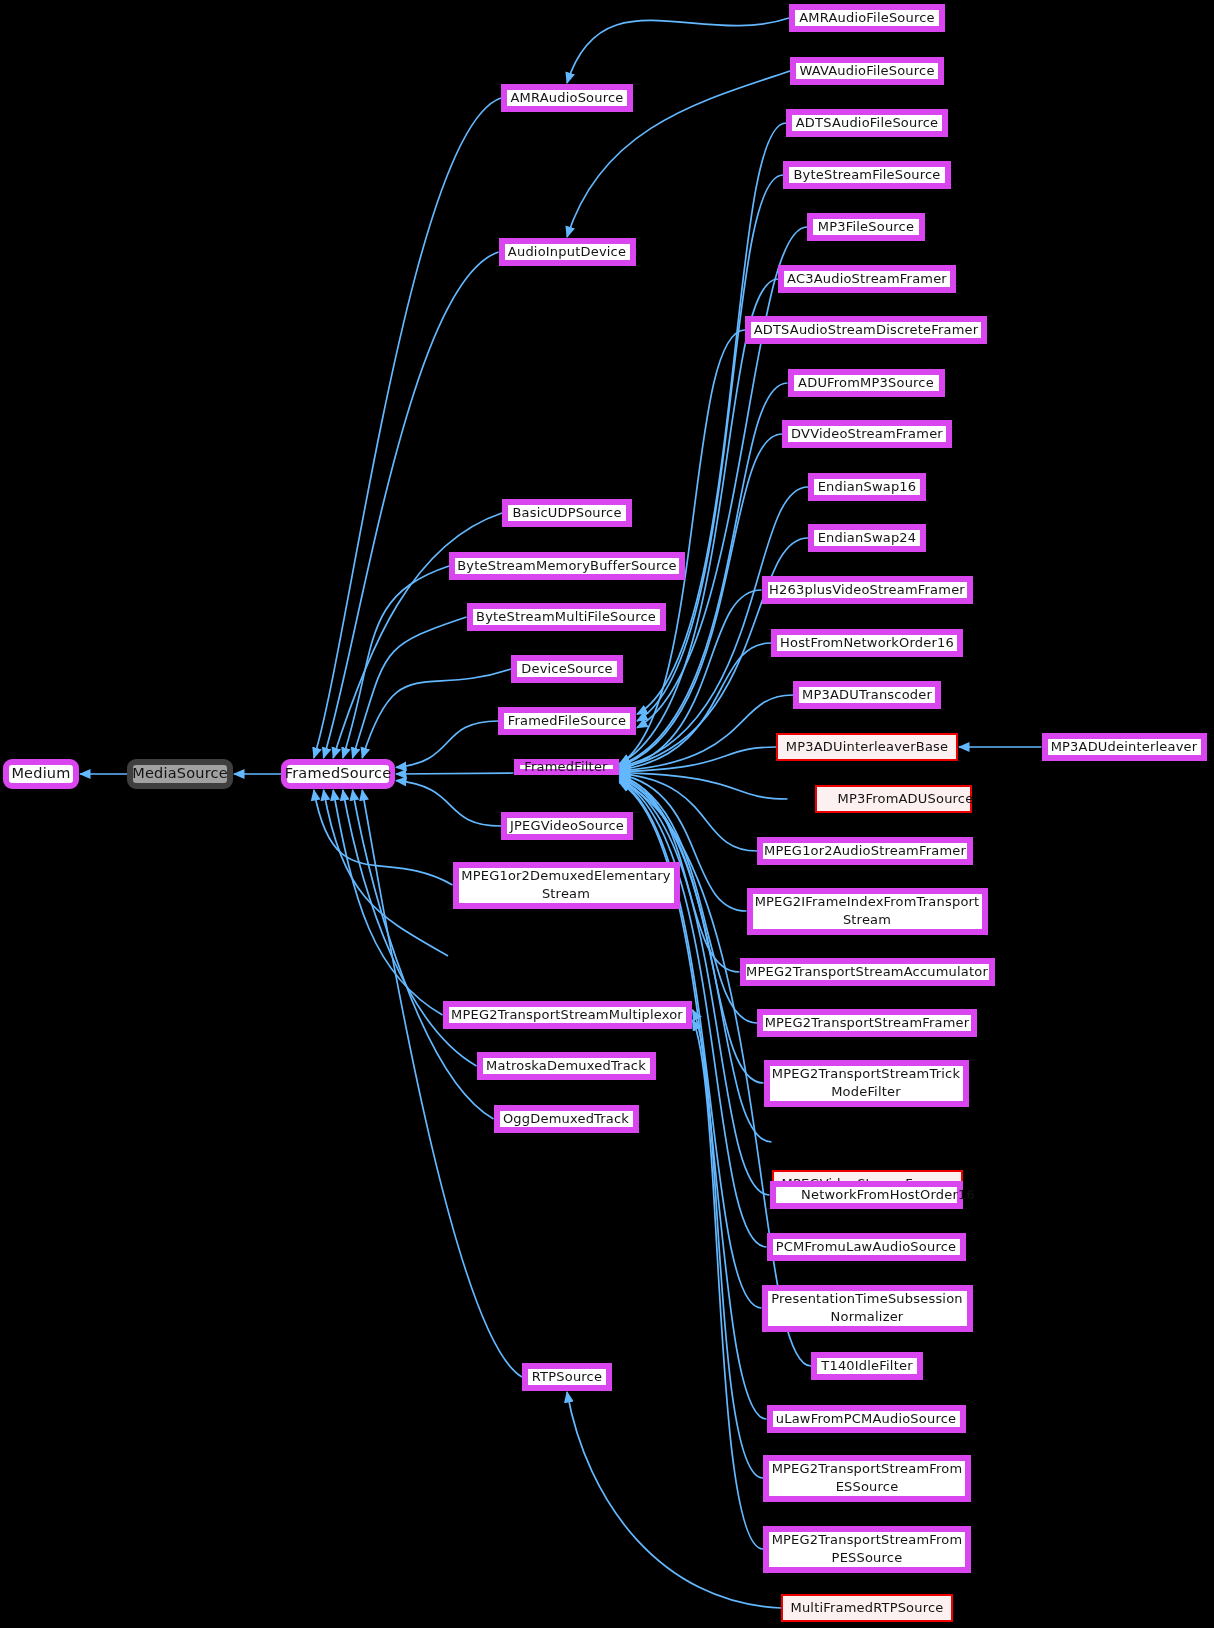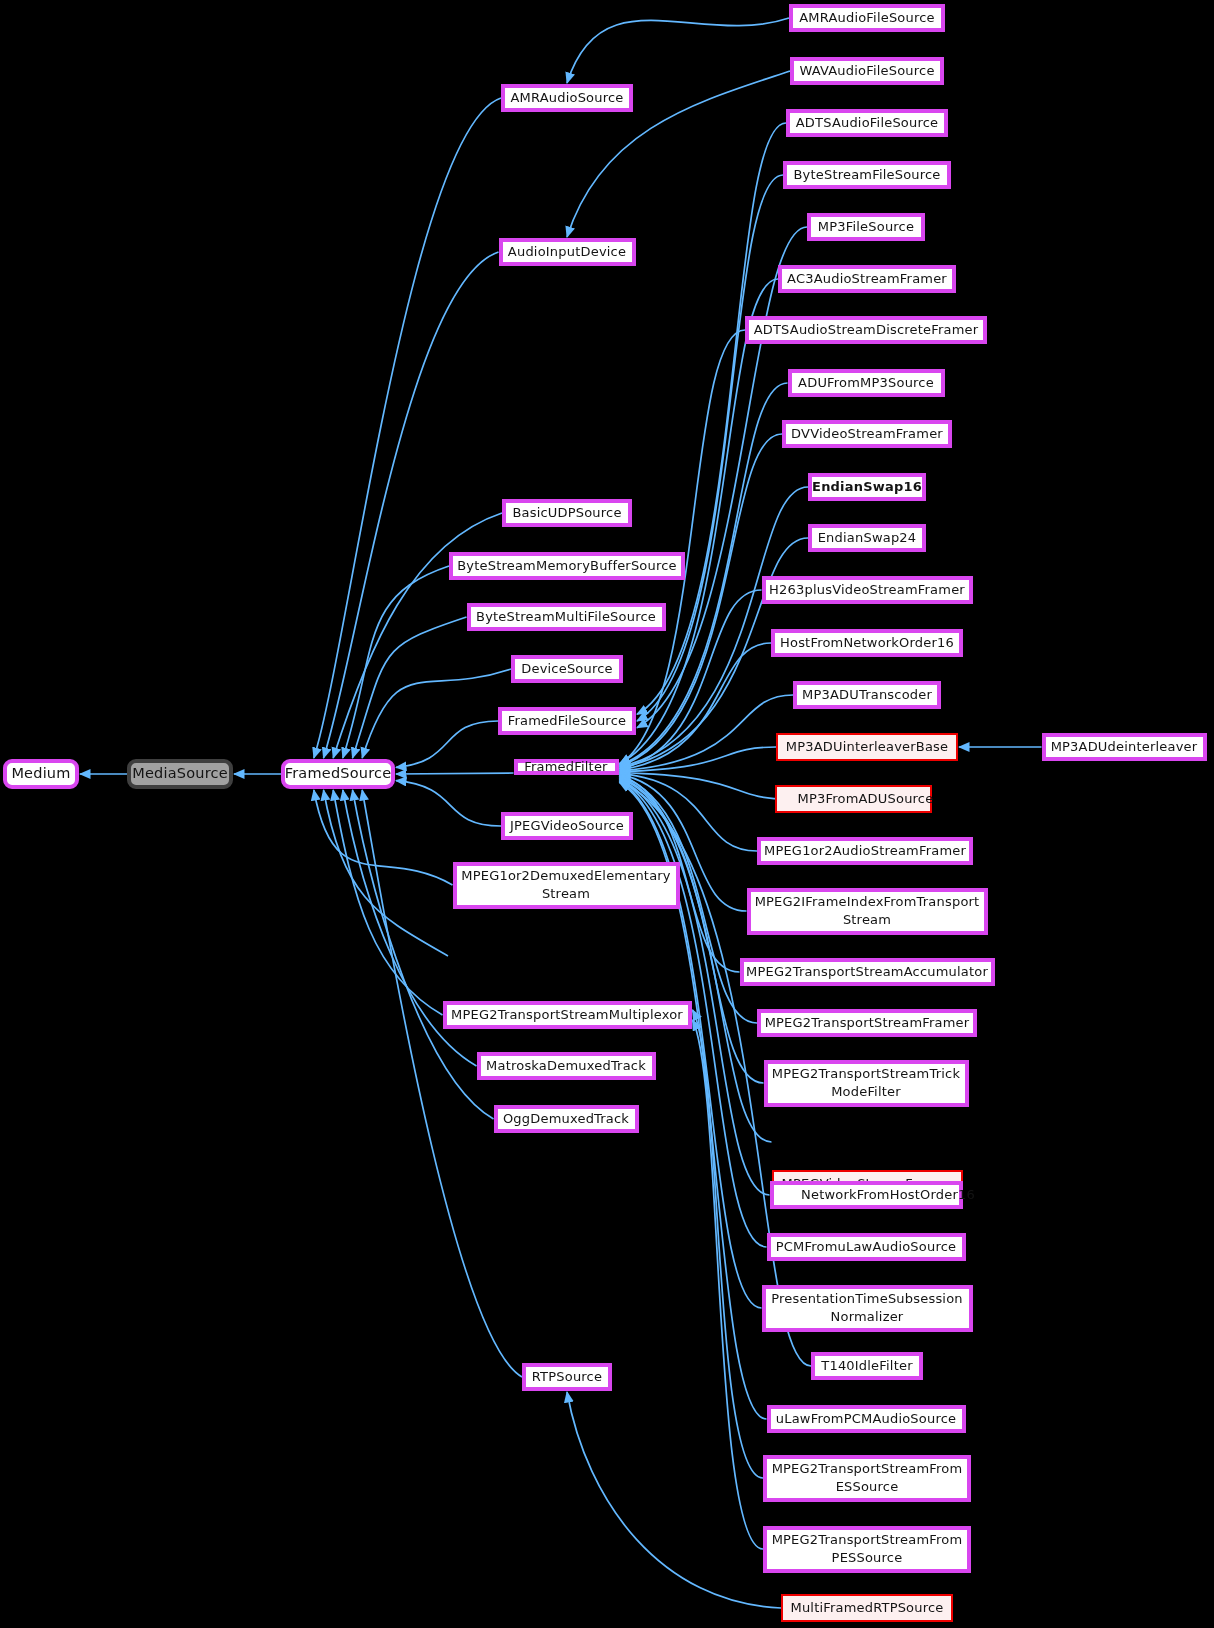--- a/index.html
+++ b/index.html
@@ -1,21 +1,21 @@
 <!DOCTYPE html>
 <html><head>
 <meta charset="utf-8">
 <style>
   html,body{margin:0;padding:0;background:#000;}
   #stage{position:relative;width:1214px;height:1628px;background:#000;overflow:hidden;
          font-family:"DejaVu Sans","Liberation Sans",sans-serif;}
   #edges{position:absolute;left:0;top:0;}
   .node{position:absolute;display:flex;align-items:center;justify-content:center;
     box-sizing:border-box;text-align:center;white-space:pre-line;cursor:pointer;
-    background:#ffffff;border:4px solid #d946ef;color:#141414;
+    background:#ffffff;border:6px solid #d946ef;color:#141414;
     font-size:13px;line-height:1.35;letter-spacing:.2px;}
   .node.gray{background:#a1a1a1;border-color:#3f3f3f;}
   .node.red{background:#fdf0f0;border:2.5px solid #ee0000;}
   .node.lg{font-size:14.5px;border-radius:9px;}
   .edge{fill:none;stroke-width:1.7px;}
 </style>
 </head>
 <body>
 
 <div id="stage">
@@ -96,27 +96,27 @@
     <div class="node" style="left: 522px; top: 1363px; width: 90px; height: 28px;">RTPSource</div>
     <div class="node" style="left: 789px; top: 4px; width: 156px; height: 28px;">AMRAudioFileSource</div>
     <div class="node" style="left: 790px; top: 57px; width: 154px; height: 28px;">WAVAudioFileSource</div>
     <div class="node" style="left: 786px; top: 109px; width: 162px; height: 28px;">ADTSAudioFileSource</div>
     <div class="node" style="left: 783px; top: 161px; width: 168px; height: 28px;">ByteStreamFileSource</div>
     <div class="node" style="left: 807px; top: 213px; width: 118px; height: 28px;">MP3FileSource</div>
     <div class="node" style="left: 778px; top: 265px; width: 178px; height: 28px;">AC3AudioStreamFramer</div>
     <div class="node" style="left: 745px; top: 316px; width: 242px; height: 28px;">ADTSAudioStreamDiscreteFramer</div>
     <div class="node" style="left: 787.5px; top: 369px; width: 157px; height: 28px;">ADUFromMP3Source</div>
     <div class="node" style="left: 782px; top: 420px; width: 170px; height: 28px;">DVVideoStreamFramer</div>
-    <div class="node" style="left: 808px; top: 473px; width: 118px; height: 28px; font-weight: bold;">EndianSwap16</div>
+    <div class="node" style="left: 808px; top: 473px; width: 118px; height: 28px;">EndianSwap16</div>
     <div class="node" style="left: 808px; top: 524px; width: 118px; height: 28px;">EndianSwap24</div>
     <div class="node" style="left: 761.5px; top: 576px; width: 211px; height: 28px;">H263plusVideoStreamFramer</div>
     <div class="node" style="left: 771px; top: 629px; width: 192px; height: 28px;">HostFromNetworkOrder16</div>
     <div class="node" style="left: 793px; top: 681px; width: 148px; height: 28px;">MP3ADUTranscoder</div>
     <div class="node red" style="left: 776px; top: 733px; width: 182px; height: 28px;">MP3ADUinterleaverBase</div>
-    <div class="node red" style="left: 775px; top: 785px; width: 157px; height: 28px; padding-left: 24px;">MP3FromADUSource</div>
+    <div class="node red" style="left: 815px; top: 785px; width: 157px; height: 28px; padding-left: 24px;">MP3FromADUSource</div>
     <div class="node" style="left: 757px; top: 837px; width: 216px; height: 28px;">MPEG1or2AudioStreamFramer</div>
     <div class="node" style="left: 746.5px; top: 887.5px; width: 241px; height: 47px;">MPEG2IFrameIndexFromTransport
 Stream</div>
     <div class="node" style="left: 739.5px; top: 958px; width: 255px; height: 28px;">MPEG2TransportStreamAccumulator</div>
     <div class="node" style="left: 757px; top: 1009px; width: 220px; height: 28px;">MPEG2TransportStreamFramer</div>
     <div class="node" style="left: 763.5px; top: 1059.5px; width: 205px; height: 47px;">MPEG2TransportStreamTrick
 ModeFilter</div>
     <div class="node red" style="left: 771.5px; top: 1170px; width: 191px; height: 28px;">MPEGVideoStreamFramer</div>
     <div class="node" style="left: 769.5px; top: 1181px; width: 193px; height: 28px; padding-left: 44px;">NetworkFromHostOrder16</div>
     <div class="node" style="left: 766.5px; top: 1233px; width: 199px; height: 28px;">PCMFromuLawAudioSource</div>

